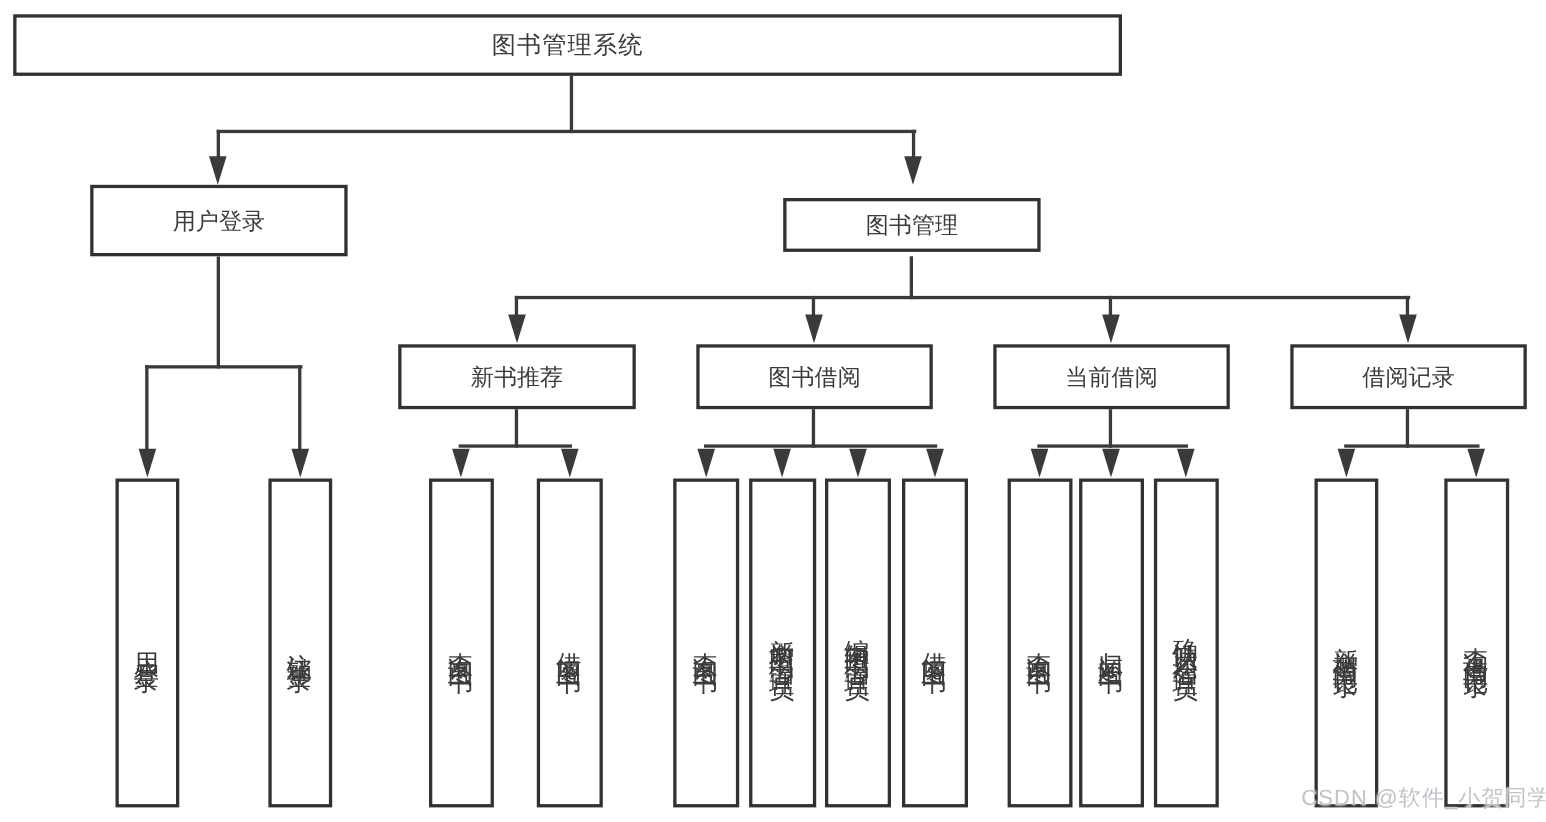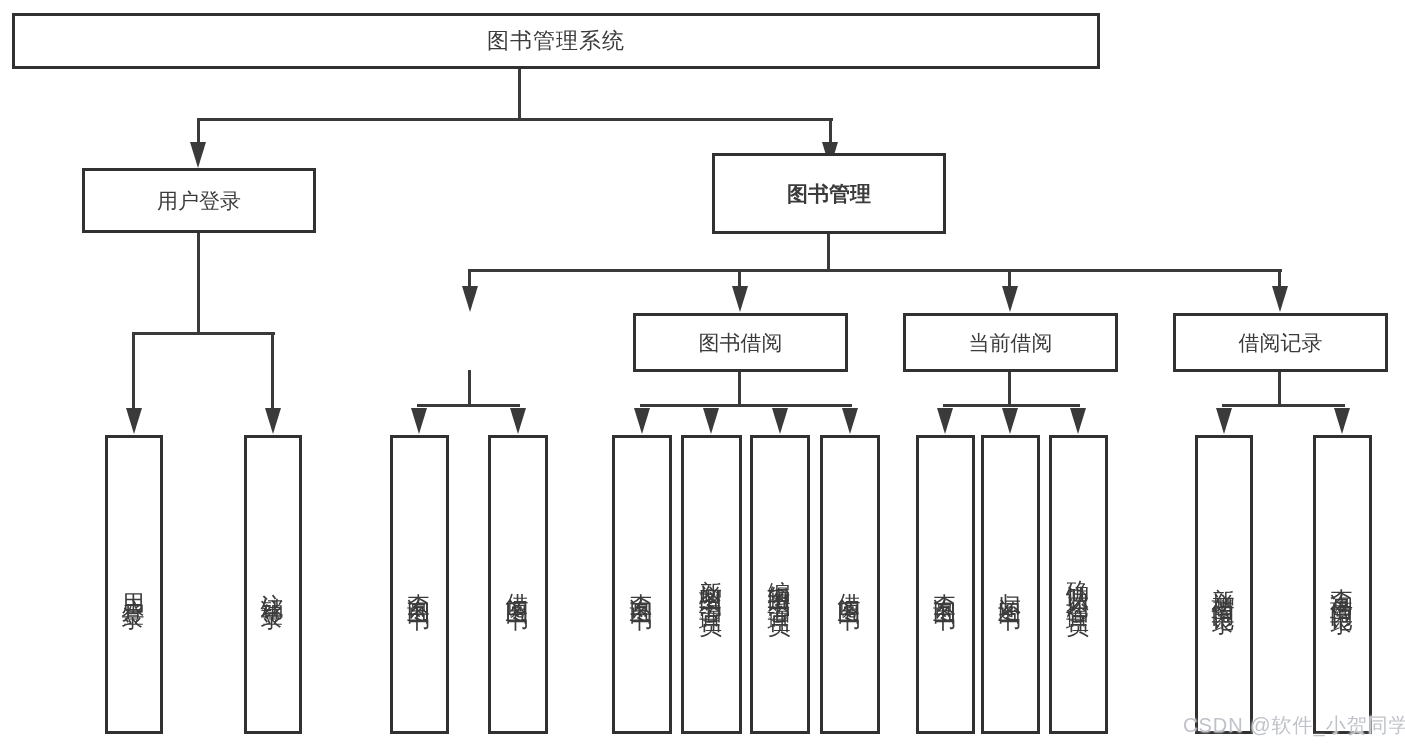--- a/index.html
+++ b/index.html
@@ -103,31 +103,34 @@
   <div class="ar" style="left:634px;top:408px;"></div>
   <div class="ar" style="left:703px;top:408px;"></div>
   <div class="ar" style="left:772px;top:408px;"></div>
   <div class="ar" style="left:842px;top:408px;"></div>
   <div class="ar" style="left:937px;top:408px;"></div>
   <div class="ar" style="left:1002px;top:408px;"></div>
   <div class="ar" style="left:1070px;top:408px;"></div>
   <div class="ar" style="left:1216px;top:408px;"></div>
   <div class="ar" style="left:1334px;top:408px;"></div>
 
-  <div class="box t1" style="left:12px;top:13px;width:1088px;height:56px;">
+  <div class="box t1" style="left:12px;top:13px;width:1008px;height:56px;">
     <span class="lbl">图书管理系统</span>
   </div>
 
   <div class="box" style="left:82px;top:168px;width:234px;height:65px;">
     <span class="lbl">用户登录</span>
   </div>
-  <div class="box" style="left:712px;top:153px;width:234px;height:81px;font-weight:bold;">
+  <div class="box" style="left:712px;top:180px;width:234px;height:49px;">
     <span class="lbl">图书管理</span>
   </div>
 
+  <div class="box" style="left:362px;top:313px;width:216px;height:59px;">
+    <span class="lbl">新书推荐</span>
+  </div>
   <div class="box" style="left:633px;top:313px;width:215px;height:59px;">
     <span class="lbl">图书借阅</span>
   </div>
   <div class="box" style="left:1173px;top:313px;width:215px;height:59px;">
     <span class="lbl">借阅记录</span>
   </div>
   <div class="box" style="left:903px;top:313px;width:215px;height:59px;">
     <span class="lbl">当前借阅</span>
   </div>
 

